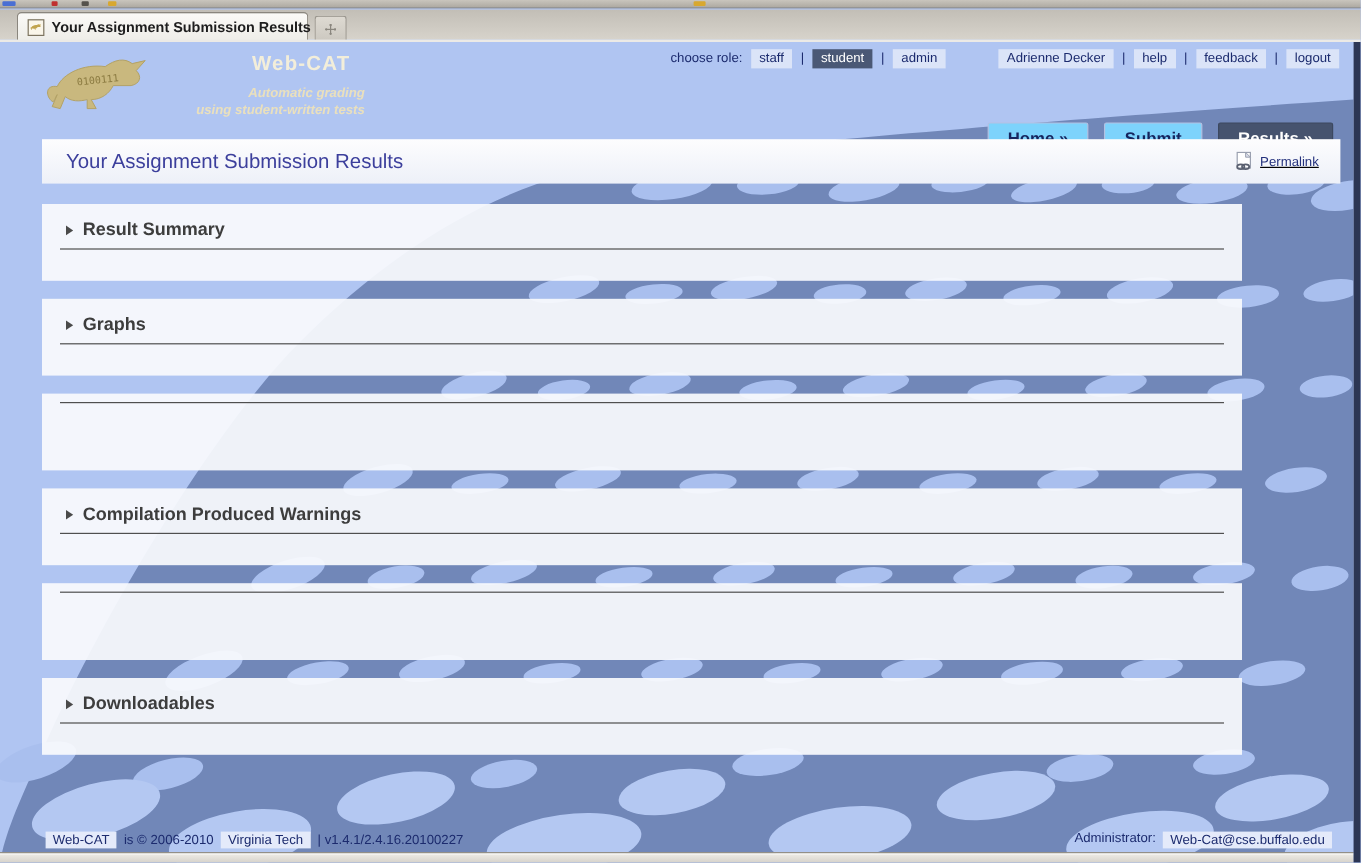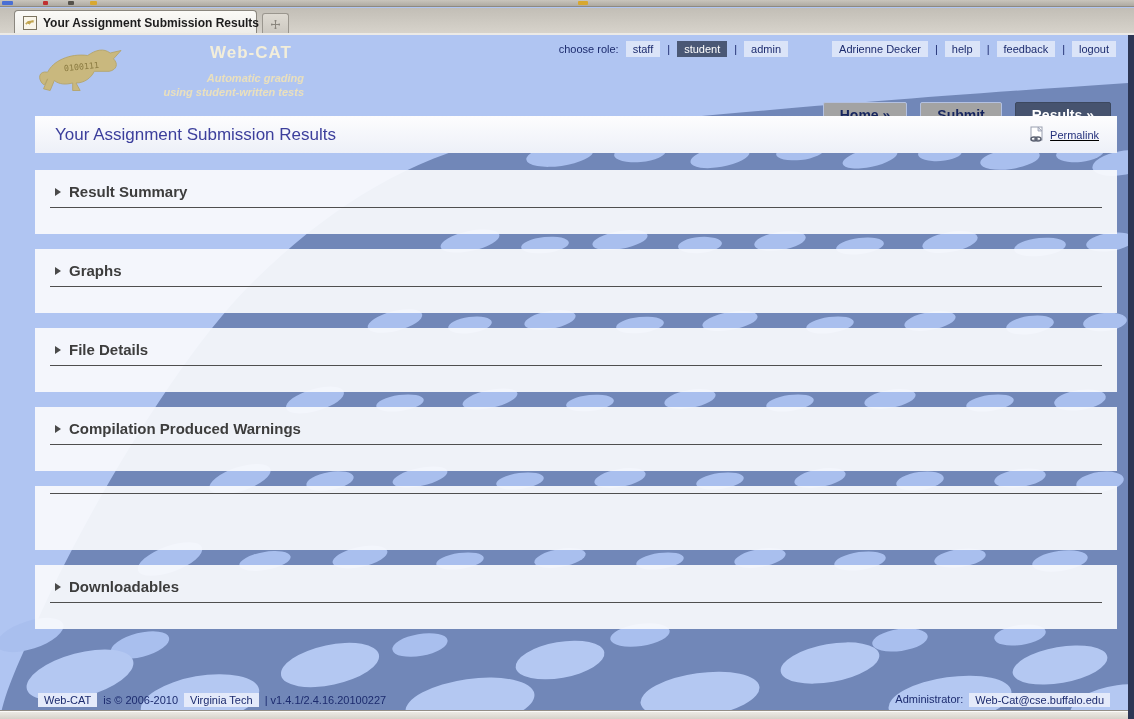--- a/index.html
+++ b/index.html
@@ -42,33 +42,33 @@
   .user-gap { width:30px; }
 
   .logo { position:absolute; left:36px; top:8px; }
   .brand { position:absolute; left:138px; top:8px; width:166px; text-align:right; }
   .app-name { font-size:17px; font-weight:bold; color:#f3eeda; letter-spacing:1px;
     text-align:center; padding-left:60px; margin-bottom:8px; }
   .tagline { font-size:11px; font-weight:bold; font-style:italic; color:#eae0bd; line-height:14px; }
 
   .nav-row { position:absolute; top:67px; right:17px; display:flex; gap:13px; }
   .nav-btn { font-size:14px; font-weight:bold; padding:4px 16px; cursor:pointer;
-    background:#a3a3a3; color:#16255e; border:1px solid #b3c1e2; border-radius:2px; }
+    background:#7dd3fc; color:#16255e; border:1px solid #b3c1e2; border-radius:2px; }
   .nav-btn.active { background:#46536e; color:#ffffff; border-color:#3c485f; }
 
   
   .title-banner { position:absolute; left:35px; top:81px; width:1082px; height:37px;
     background:linear-gradient(180deg,#fdfdfe,#edf0f8); }
   .page-title { position:absolute; left:20px; top:0; line-height:37px; font-size:17px; color:#3c3f9c; }
   .permalink { position:absolute; right:18px; top:0; height:37px; display:flex;
     align-items:center; gap:5px; cursor:pointer;text-decoration:underline; }
   .permalink-label { font-size:11px; color:#24317c; }
 
   
-  .panel { position:absolute; left:35px; width:1082px; height:64px;
+  .panel { position:absolute; left:35px; width:1000px; height:64px;
     background:rgba(249,250,253,0.93); }
   .panel-head { display:flex; align-items:baseline; padding:13px 0 0 20px; cursor:pointer; }
   .tri { width:0; height:0; border-left:6px solid #4a4a4a; border-top:4px solid transparent;
     border-bottom:4px solid transparent; margin-right:8px; align-self:center; }
   .sec-title { font-size:15px; font-weight:bold; color:#3d3d3d; }
   .sec-badge { font-size:15px; font-weight:bold; color:#b01020; margin-left:6px; }
   .panel-rule { border:none; border-top:1px solid #4f4f4f; margin:7px 15px 0 15px; }
 
   
   .footer-row { position:absolute; left:0; top:655px; width:1110px; height:20px;
@@ -264,25 +264,20 @@
       <div class="panel" style="top:214px;">
         <div class="panel-head">
           <span class="tri"></span>
           <span class="sec-title">Graphs</span>
           <span class="sec-badge"></span>
         </div>
         <hr class="panel-rule">
       </div>
 
       <div class="panel" style="top:293px;">
-        <div class="panel-head">
-          <span class="tri"></span>
-          <span class="sec-title">File Details</span>
-          <span class="sec-badge"></span>
-        </div>
         <hr class="panel-rule">
       </div>
 
       <div class="panel" style="top:372px;">
         <div class="panel-head">
           <span class="tri"></span>
           <span class="sec-title">Compilation Produced Warnings</span>
           <span class="sec-badge"></span>
         </div>
         <hr class="panel-rule">

